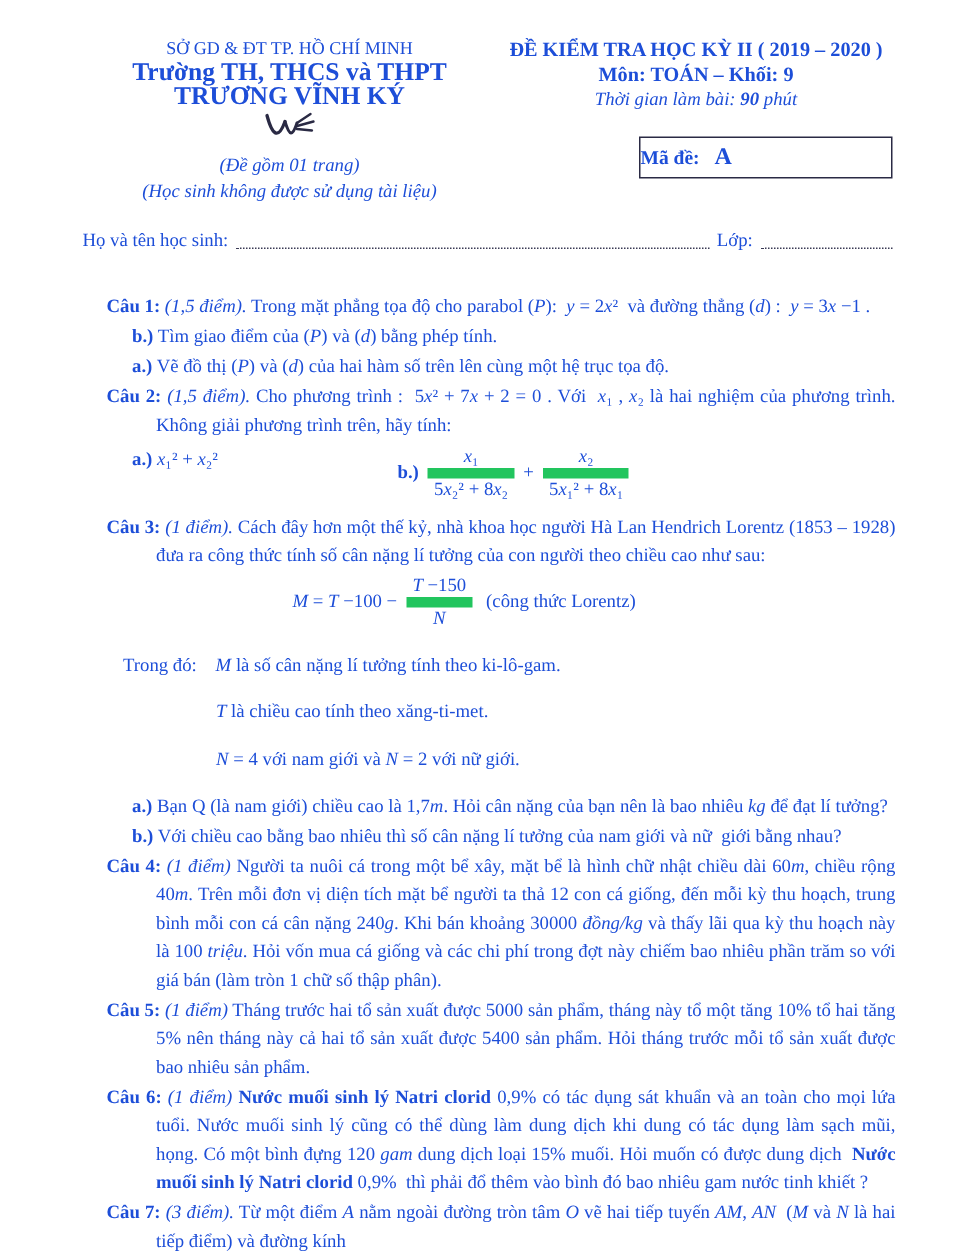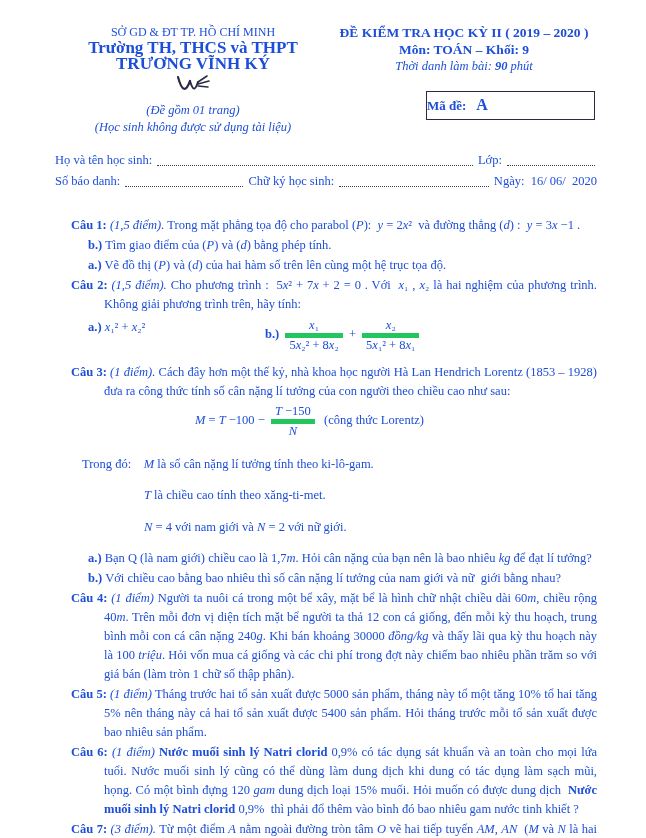--- a/index.html
+++ b/index.html
@@ -39,21 +39,21 @@
   .q{margin:0 0 1px 16px;text-align:justify;white-space:pre-wrap;
      padding-left:33px;text-indent:-33px}
   .sub{margin:0 0 1px 33px;white-space:pre-wrap}
   .expr-row{display:flex;align-items:flex-start;margin:4px 0 3px 33px;min-height:42px}
   .expr-a{width:177px}
   .formula-line{margin:3px 0 3px 140px;white-space:pre-wrap;min-height:38px;
      display:flex;align-items:flex-start}
   .def0{margin-left:27px;white-space:pre-wrap}
   .def1{margin-left:89px;white-space:pre-wrap}
   .frac{display:inline-block;vertical-align:middle;text-align:center;margin:0 3px;line-height:normal}
-  .frac .num{display:block;border-bottom:5px solid #22c55e;padding:0 4px;line-height:15px}
+  .frac .num{display:block;border-bottom:7px solid #22c55e;padding:0 4px;line-height:15px}
   .frac .den{display:block;padding:0 4px;line-height:15px}
 </style>
 </head>
 <body>
 
 <div class="page">
 
   <div class="hdr">
     <div class="hdr-left">
       <div class="l1">SỞ GD &amp; ĐT TP. HỒ CHÍ MINH</div>
@@ -69,39 +69,31 @@
         </svg>
       </div>
       <div class="hdr-notes">
         <div>(Đề gồm 01 trang)</div>
         <div>(Học sinh không được sử dụng tài liệu)</div>
       </div>
     </div>
     <div class="hdr-right">
       <div class="title">ĐỀ KIỂM TRA HỌC KỲ II ( 2019 – 2020 )</div>
       <div class="subject">Môn: TOÁN – Khối: 9</div>
-      <div class="time"><span>Thời danh làm bài: </span><span class="bd">90</span><span> phút</span></div>
+      <div class="time"><span>Thời gian làm bài: </span><span class="bd">90</span><span> phút</span></div>
       <div class="code-box"><span>Mã đề:</span><span class="code-A">A</span></div>
     </div>
   </div>
 
   <div class="student">
     <div class="srow">
       <span>Họ và tên học sinh: </span>
       <span class="leader grow"></span>
       <span> Lớp: </span>
       <span class="leader w-class"></span>
-    </div>
-    <div class="srow">
-      <span>Số báo danh: </span>
-      <span class="leader w-sbd"></span>
-      <span> Chữ ký học sinh: </span>
-      <span class="leader grow"></span>
-      <span> Ngày:  </span>
-      <span>16/ 06/  2020</span>
     </div>
   </div>
 
   <div class="content">
 
     <p class="q"><span class="bd">Câu 1:</span><span class="it"> (1,5 điểm).</span><span> Trong mặt phẳng tọa độ cho parabol (</span><span class="it">P</span><span>):  </span><span class="it">y</span><span> = 2</span><span class="it">x</span><span>²  và đường thẳng (</span><span class="it">d</span><span>) :  </span><span class="it">y</span><span> = 3</span><span class="it">x</span><span> −1 .</span></p>
     <p class="sub"><span class="bd">b.)</span><span> Tìm giao điểm của (</span><span class="it">P</span><span>) và (</span><span class="it">d</span><span>) bằng phép tính.</span></p>
     <p class="sub"><span class="bd">a.)</span><span> Vẽ đồ thị (</span><span class="it">P</span><span>) và (</span><span class="it">d</span><span>) của hai hàm số trên lên cùng một hệ trục tọa độ.</span></p>
 
     <p class="q"><span class="bd">Câu 2:</span><span class="it"> (1,5 điểm).</span><span> Cho phương trình :  5</span><span class="it">x</span><span>² + 7</span><span class="it">x</span><span> + 2 = 0 . Với  </span><span class="it">x</span><span>₁ , </span><span class="it">x</span><span>₂ là hai nghiệm của phương trình. Không giải phương trình trên, hãy tính:</span></p>

